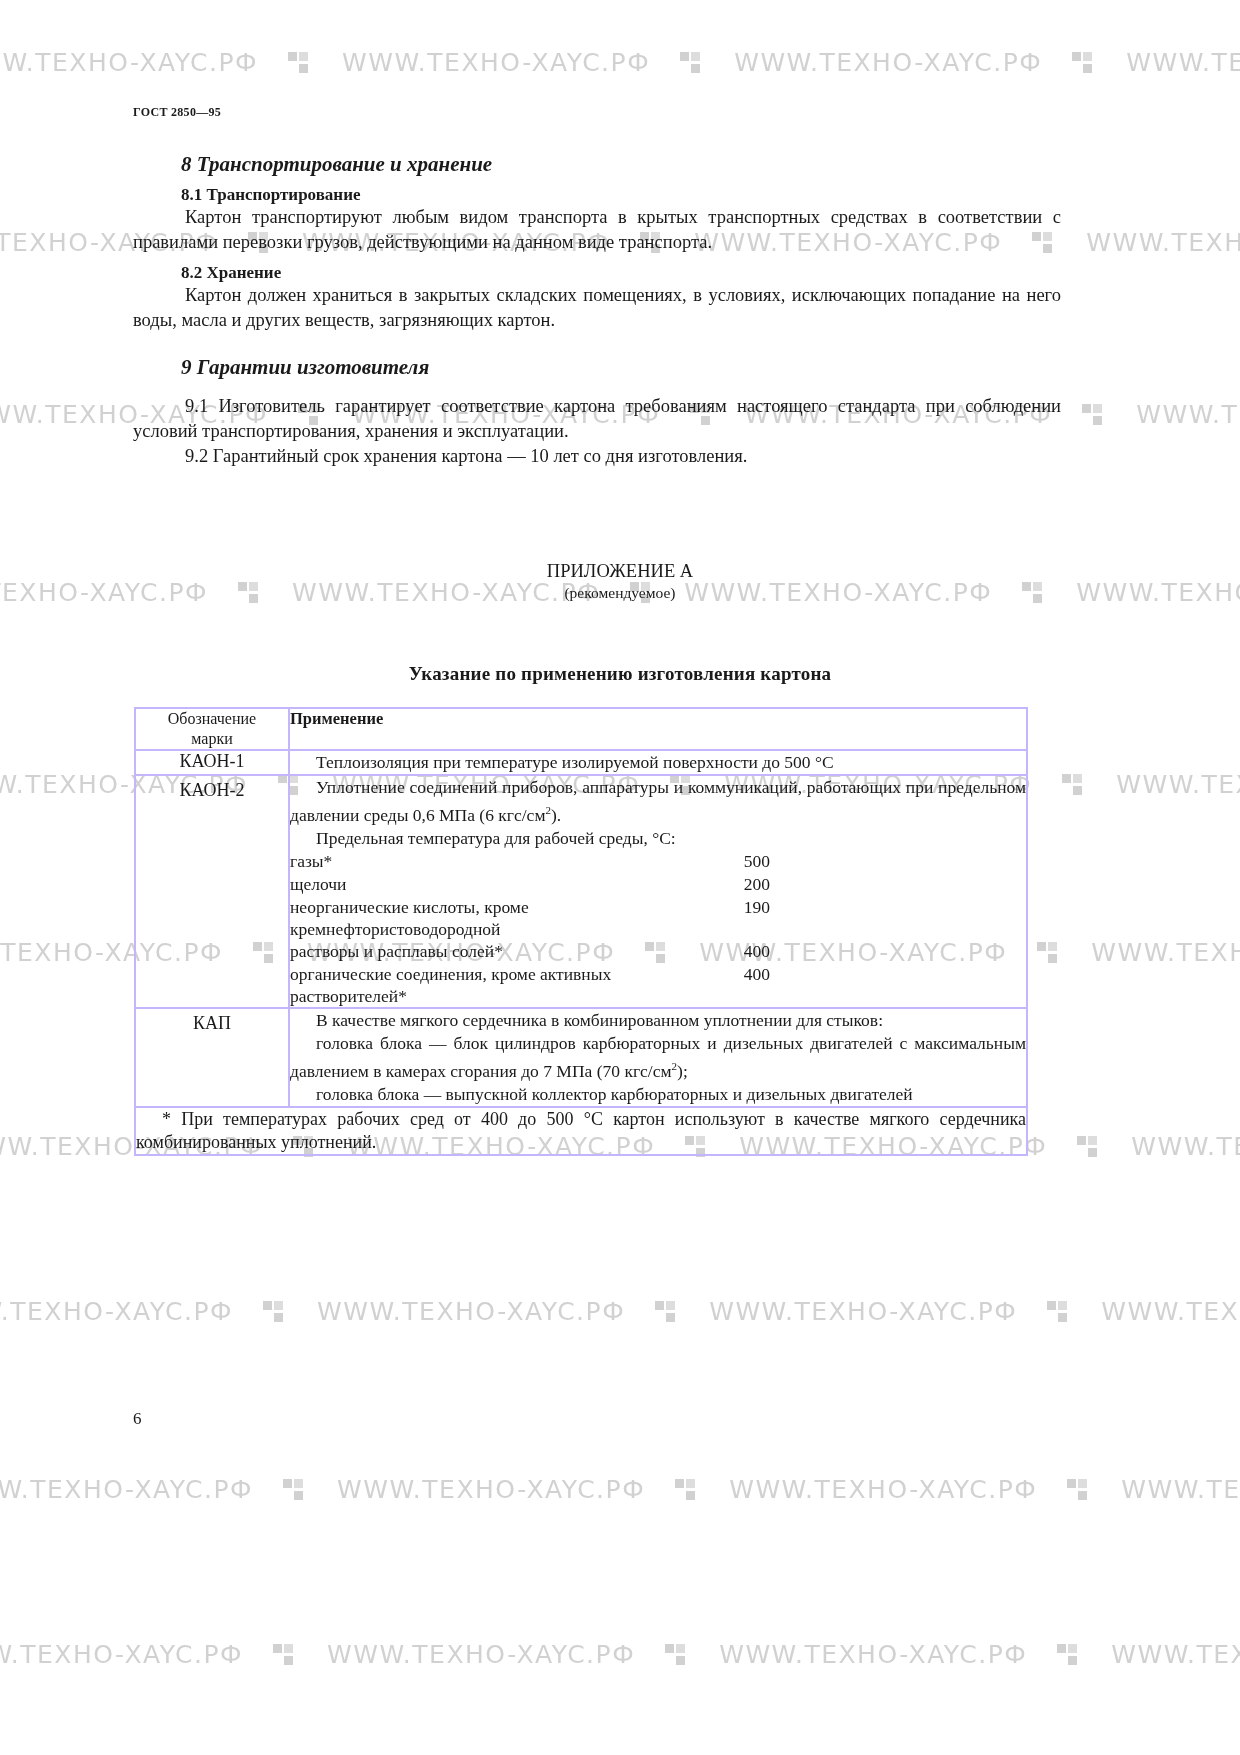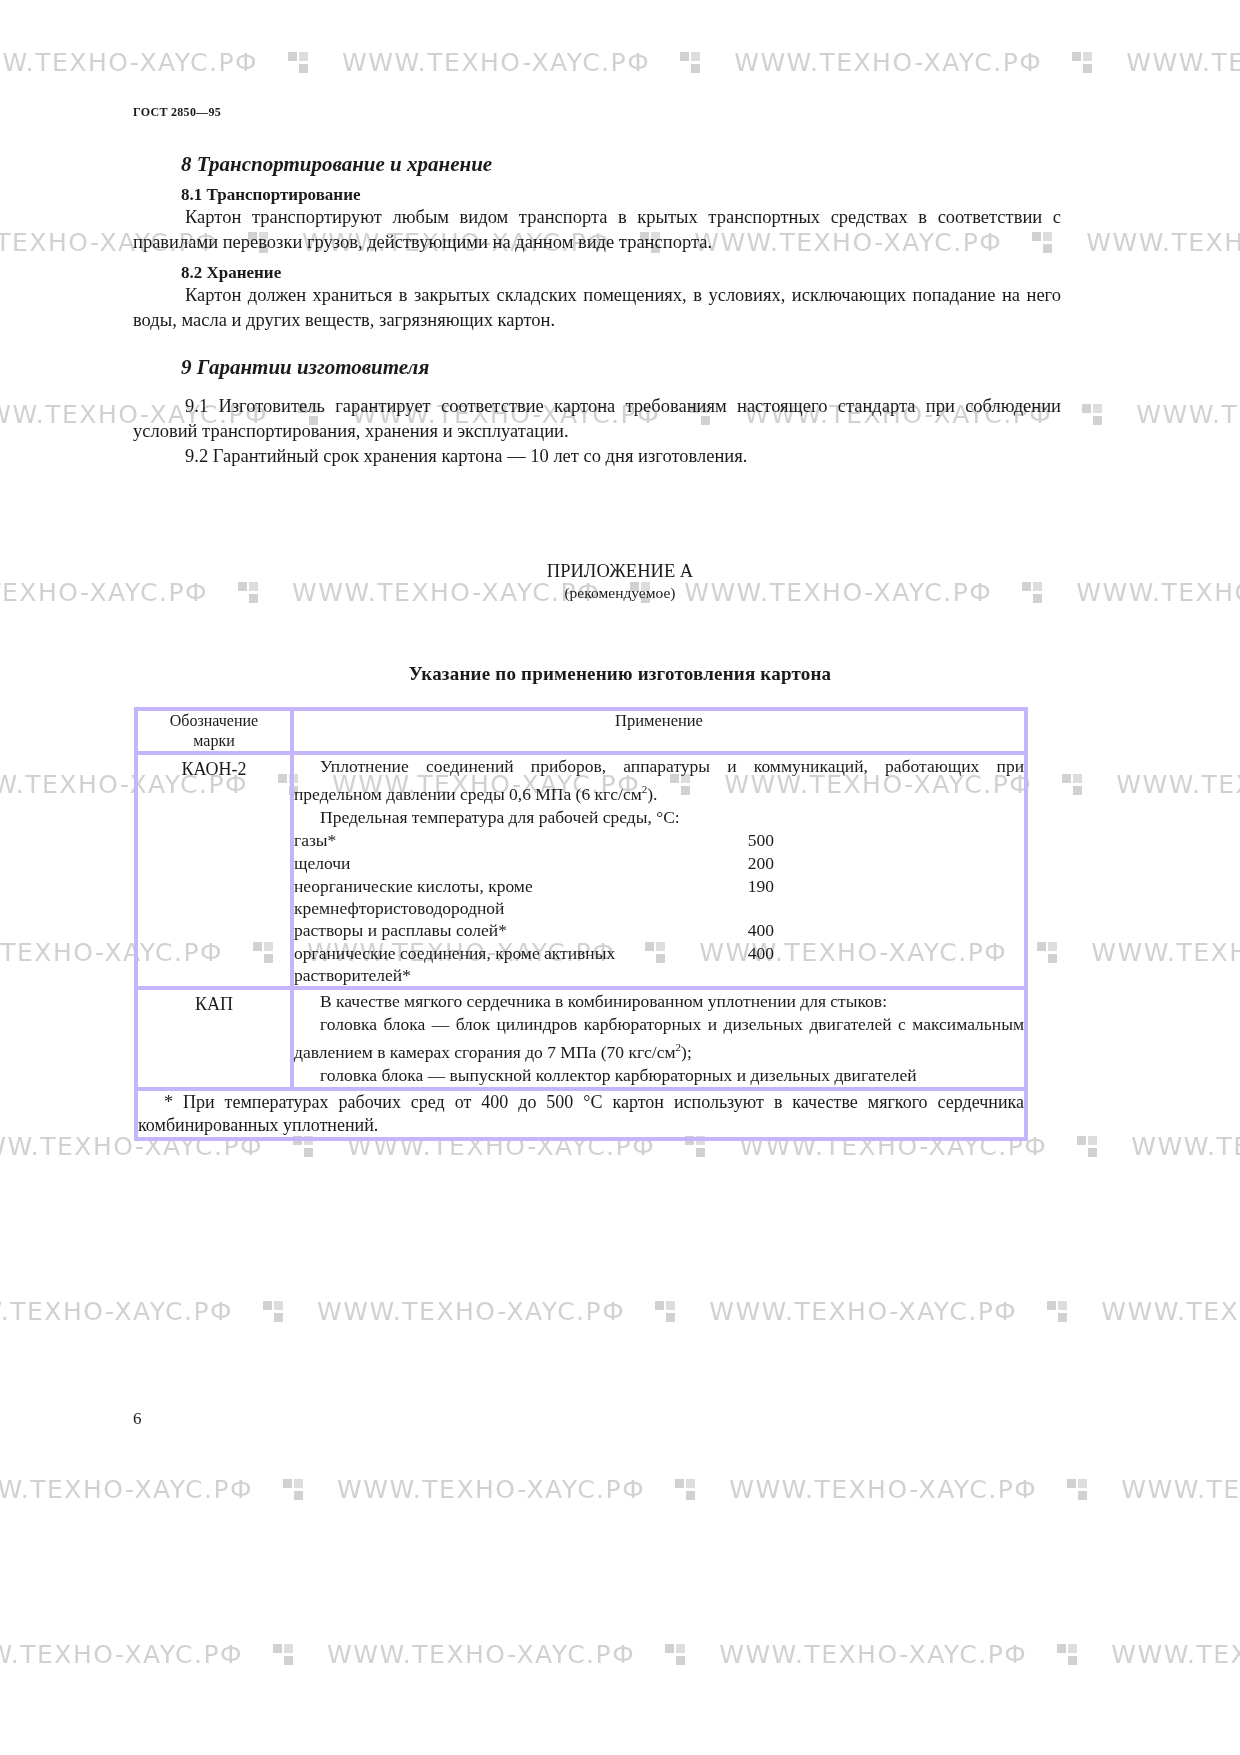--- a/index.html
+++ b/index.html
@@ -122,35 +122,35 @@
   
   table.t {
     position: absolute;
     left: 134px;
     top: 707px;
     width: 894px;
     border-collapse: collapse;
     font-size: 17px;
   }
   table.t td, table.t th {
-    border: 4px solid #c4b5fd;
+    border: 2px solid #c4b5fd;
     vertical-align: top;
     padding: 0;
   }
   .th-mark {
     width: 152px;
     text-align: center;
     font-weight: normal;
     font-size: 16px;
     line-height: 20px;
     padding: 12px 6px 14px 6px;
   }
   .th-use {
-    text-align: center;
-    font-weight: normal;
+    text-align: left;
+    font-weight: bold;
     font-size: 16.5px;
     padding: 28px 6px 12px 6px;
   }
   td.mark {
     text-align: center;
     font-size: 18px;
     padding: 6px 4px 4px 4px;
   }
   td.mark.mid { vertical-align: top; padding-top: 4px; }
   td.use {
@@ -448,20 +448,26 @@
     <thead>
       <tr>
         <th class="th-mark">
           <span>Обозначение</span><br>
           <span>марки</span>
         </th>
         <th class="th-use">Применение</th>
       </tr>
     </thead>
     <tbody>
+      <tr>
+        <td class="mark">КАОН-1</td>
+        <td class="use">
+          <p class="ind">Теплоизоляция при температуре изолируемой поверхности до 500 °C</p>
+        </td>
+      </tr>
       <tr>
         <td class="mark mid">КАОН-2</td>
         <td class="use">
           <p class="ind"><span>Уплотнение соединений приборов, аппаратуры и коммуникаций, работающих при предельном давлении среды 0,6 МПа (6 кгс/см<sup>2</sup>).</span></p>
           <p class="ind">Предельная температура для рабочей среды, °C:</p>
 
           <div class="rowline">
             <span class="lbl">газы*</span>
             <span class="val">500</span>
           </div>

